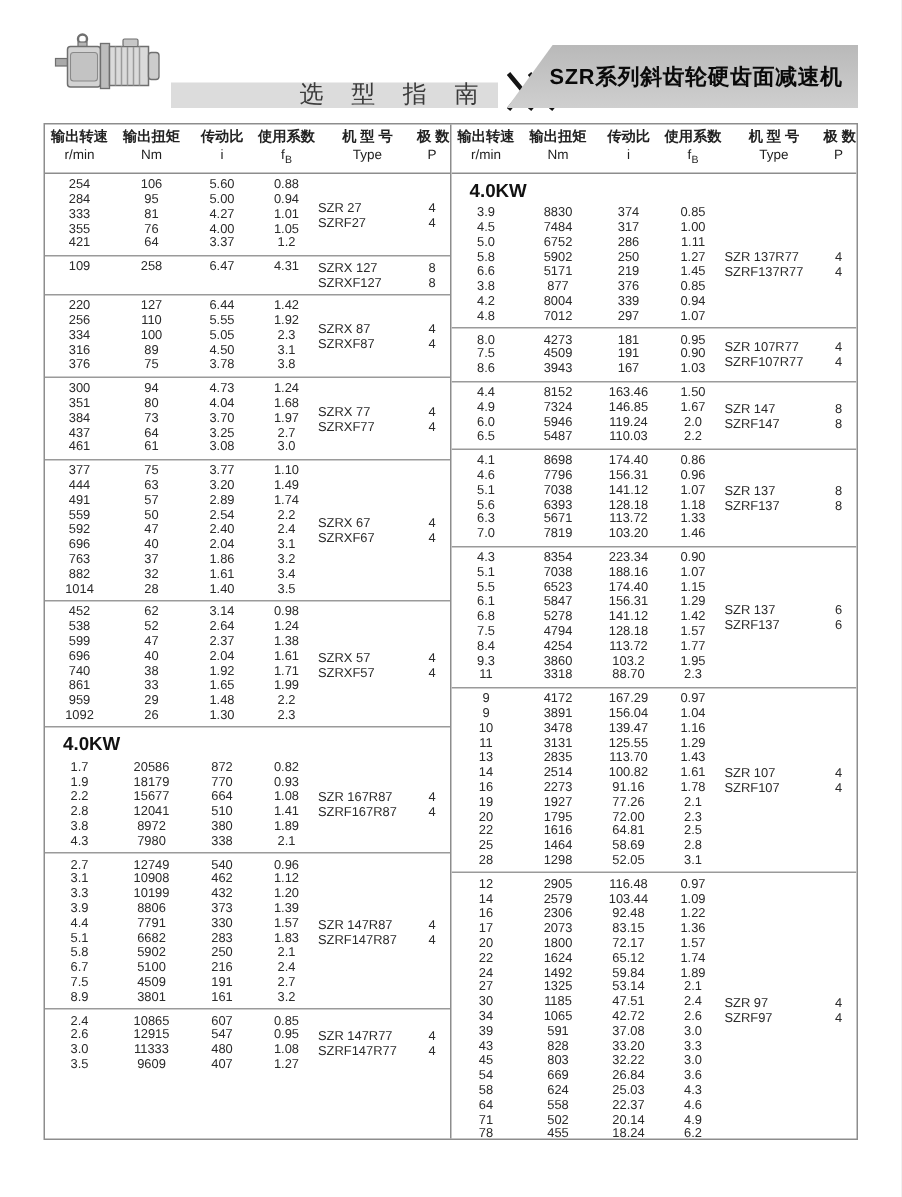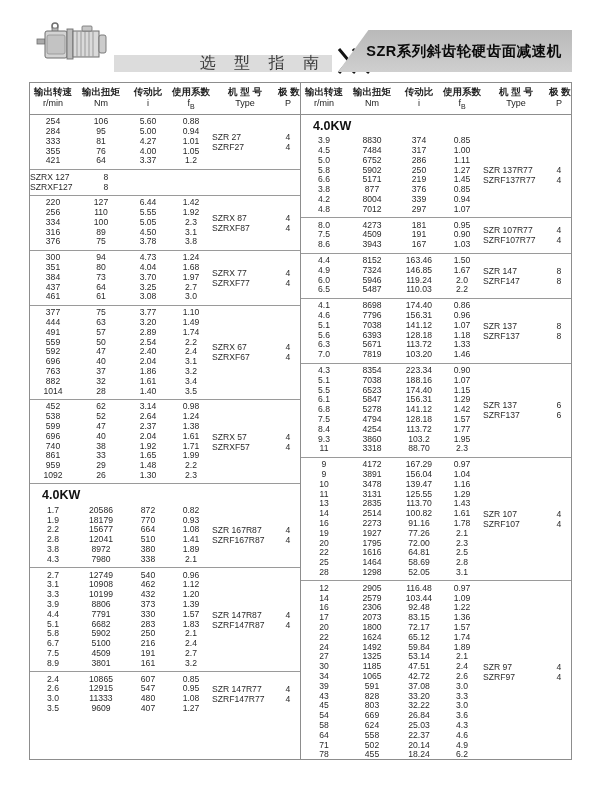--- a/index.html
+++ b/index.html
@@ -147,20 +147,28 @@
             <div class="model">
               <div>SZR 27</div>
               <div>SZRF27</div>
             </div>
             <div class="poles">
               <div>4</div>
               <div>4</div>
             </div>
           </div>
           <div class="group sep">
+            <div class="rows">
+              <div class="row">
+                <span class="c">109</span>
+                <span class="c">258</span>
+                <span class="c">6.47</span>
+                <span class="c">4.31</span>
+              </div>
+            </div>
             <div class="model">
               <div>SZRX 127</div>
               <div>SZRXF127</div>
             </div>
             <div class="poles">
               <div>8</div>
               <div>8</div>
             </div>
           </div>
           <div class="group sep">

